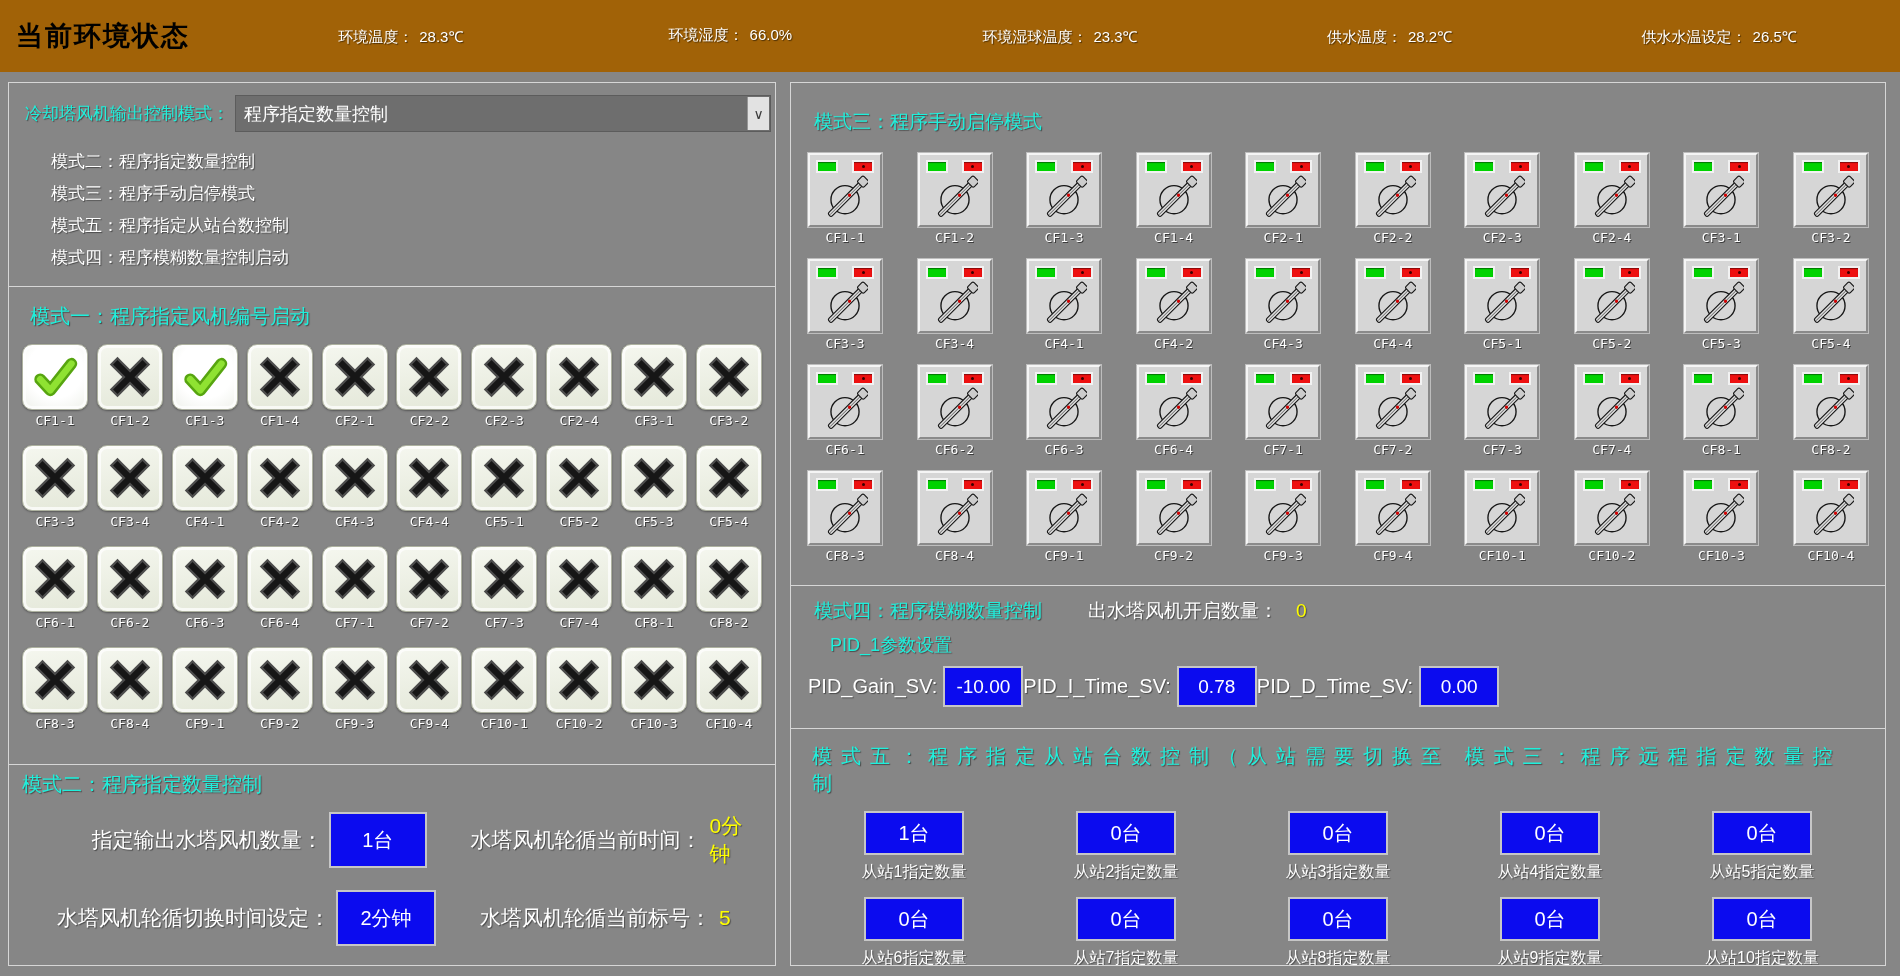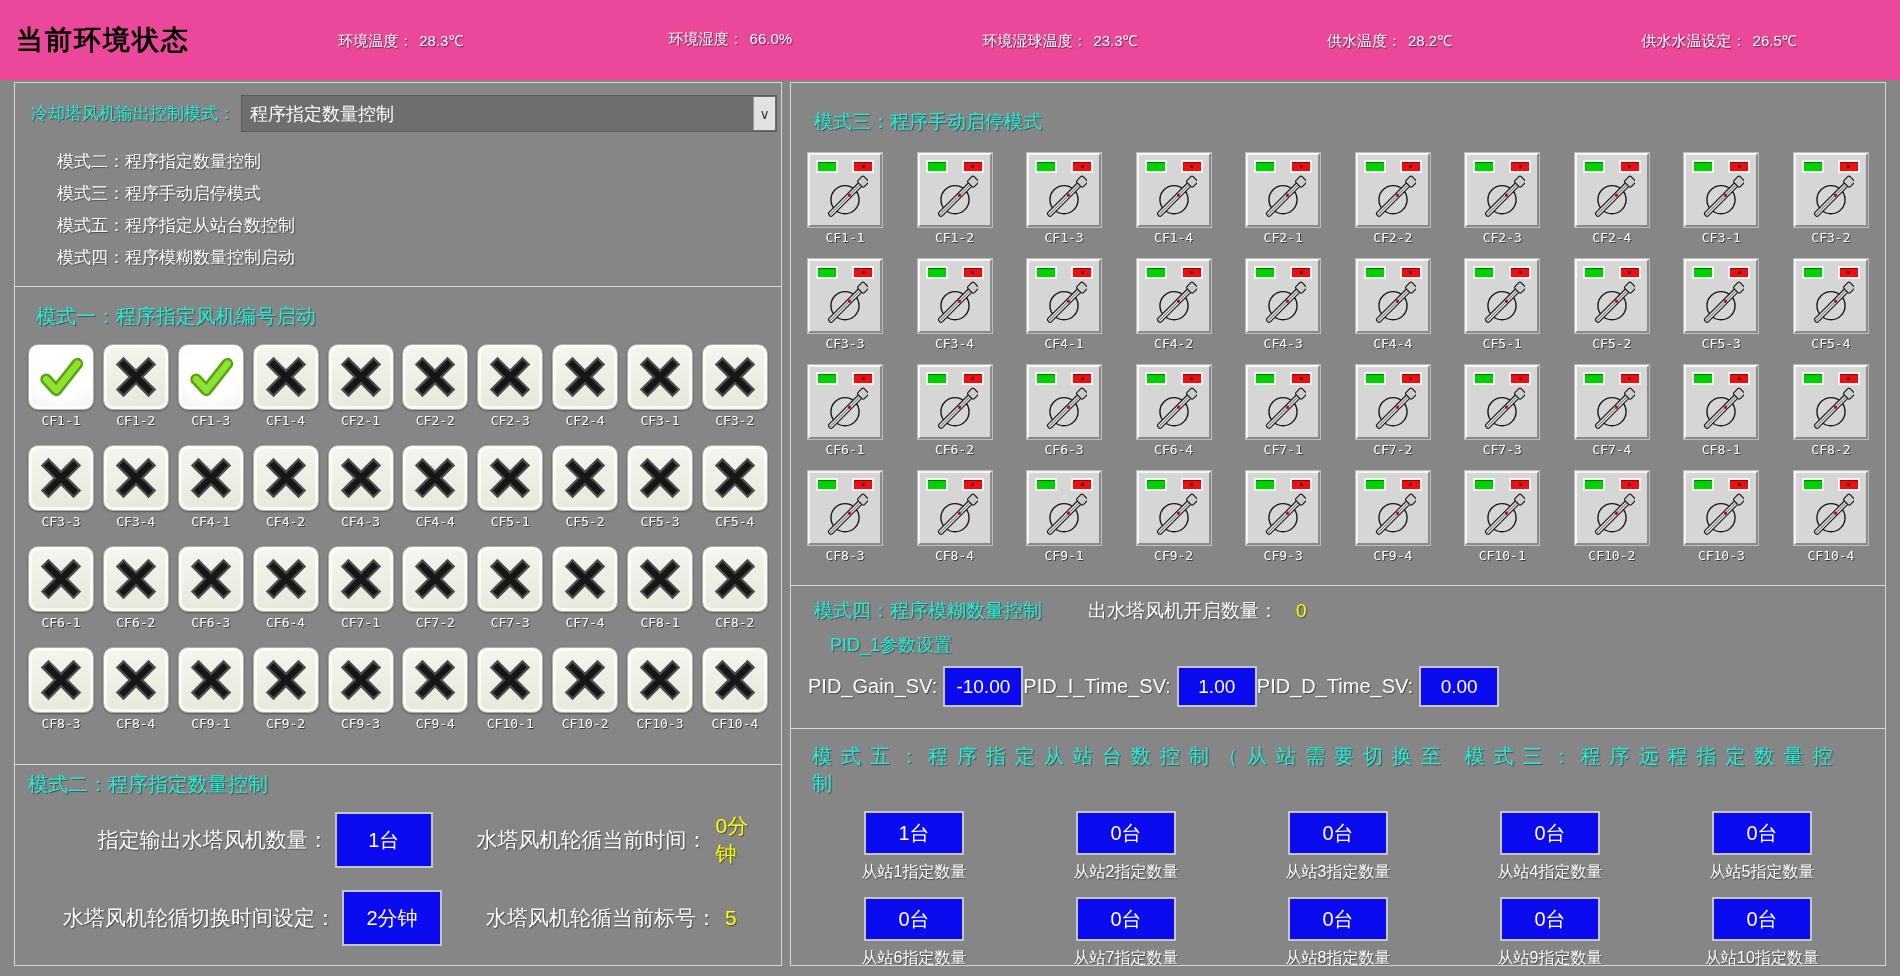--- a/index.html
+++ b/index.html
@@ -6,35 +6,35 @@
   html,body { width:1900px; height:976px; }
   body {
     background:#868686;
     font-family:"Liberation Sans", sans-serif;
     position:relative;
     overflow:hidden;
   }
 
   
   header {
-    height:80px; background:#ec4899;
+    height:72px; background:#a16207;
     display:flex; align-items:center;
     padding:0 16px;
   }
   .page-title {
     font-size:27px; font-weight:bold; color:#000;
     width:220px; letter-spacing:2px; white-space:nowrap;
   }
   .readouts { flex:1; display:flex; }
   .readout { flex:1; text-align:center; white-space:nowrap; color:#fff; font-size:15px; text-shadow:1px 1px 1px rgba(0,0,0,.55); }
   .ro-v { margin-left:6px; }
 
   
   .panel { position:absolute; top:82px; height:884px; border:1px solid #d6d6d6; background:#868686; }
-  .panel.left  { left:14px;  width:768px; }
+  .panel.left  { left:8px;  width:768px; }
   .panel.right { left:790px; width:1096px; }
   .box { width:100%; }
 
   .cyan { color:#1ff0dc; text-shadow:1px 1px 1px rgba(0,0,0,.45); }
   .white-t { color:#ffffff; text-shadow:1px 1px 1px rgba(0,0,0,.45); }
   .yellow { color:#ffff00; text-shadow:1px 1px 1px rgba(0,0,0,.45); }
 
   
   .top-box { height:204px; border-bottom:1px solid #d6d6d6; padding:12px 2px 0 16px; }
   .sel-row { display:flex; align-items:center; }
@@ -1288,21 +1288,21 @@
       <span class="m4-count-value yellow">0</span>
     </div>
     <div class="pid-title cyan">PID_1参数设置</div>
     <div class="pid-row">
         <div class="pid-group">
           <span class="pid-label">PID_Gain_SV:</span>
           <div class="bluebox">-10.00</div>
         </div>
         <div class="pid-group">
           <span class="pid-label">PID_I_Time_SV:</span>
-          <div class="bluebox">1.00</div>
+          <div class="bluebox">0.78</div>
         </div>
         <div class="pid-group">
           <span class="pid-label">PID_D_Time_SV:</span>
           <div class="bluebox">0.00</div>
         </div>
       </div>
   </div>
 
   <div class="box mode5-box">
     <div class="m5-title cyan">模式五：程序指定从站台数控制（从站需要切换至 模式三：程序远程指定数量控制</div>

